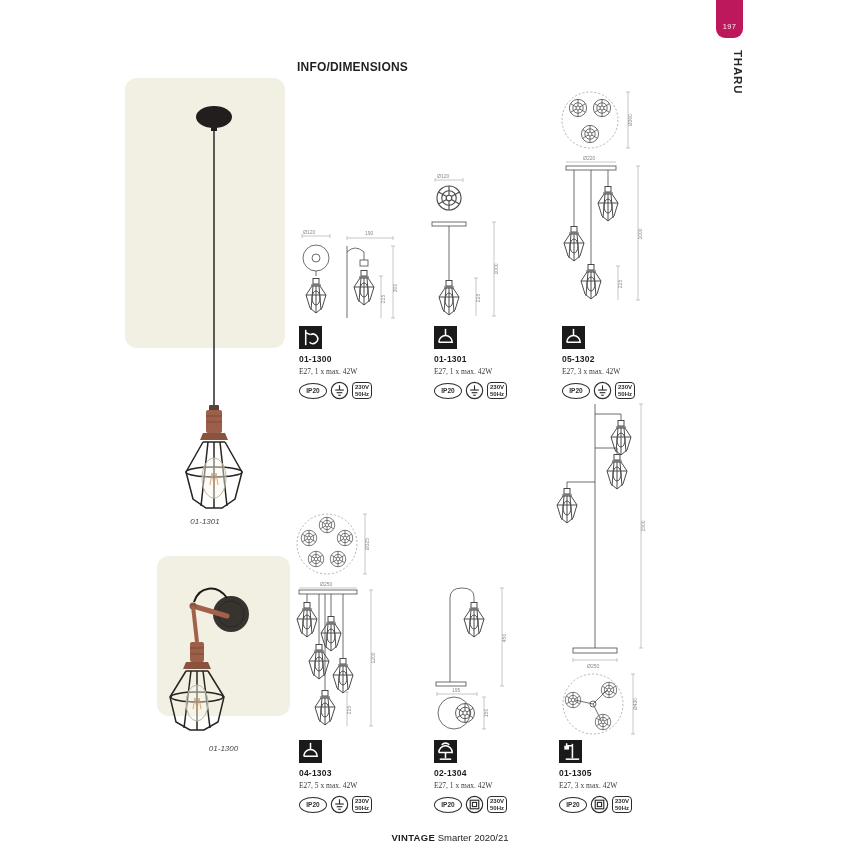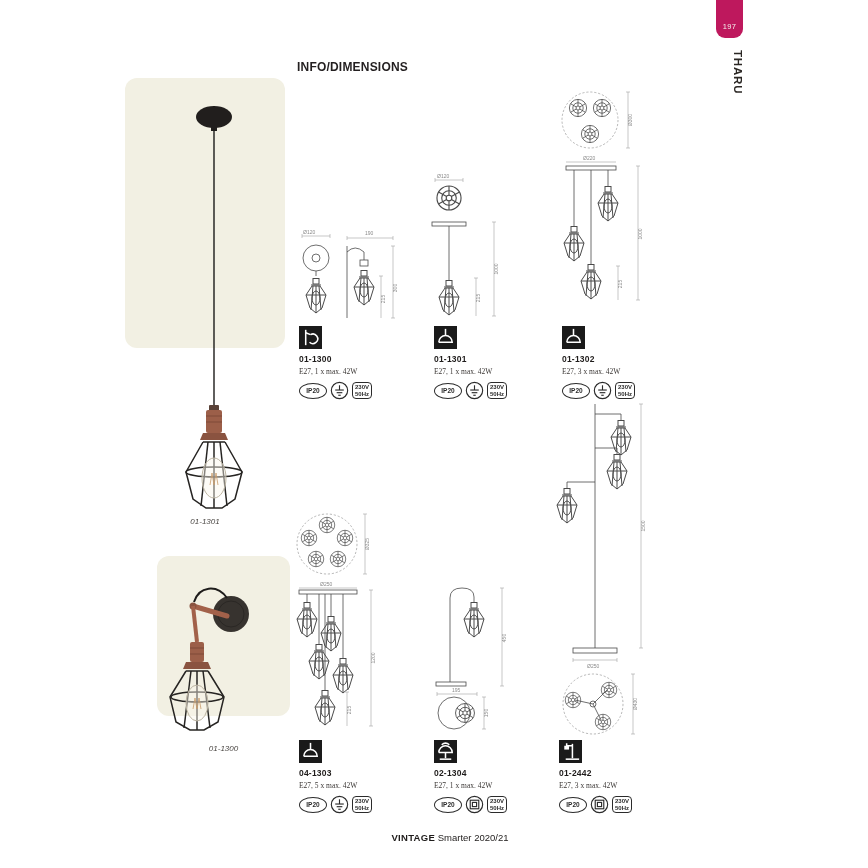--- a/index.html
+++ b/index.html
@@ -343,21 +343,21 @@
   </div>
 
   <div class="abs product-block" style="left:562px;top:326px;">
     <svg class="type-icon" viewBox="0 0 24 24">
       <rect width="24" height="24" fill="#1a1a1a"></rect>
       <g stroke="#ffffff" stroke-width="1.6" fill="none">
         <line x1="12" y1="3" x2="12" y2="10"></line>
         <path d="M5,17 A7,7 0 0 1 19,17 L5,17"></path>
       </g>
     </svg>
-    <div class="code">01-1302</div>
+    <div class="code">05-1302</div>
     <div class="spec">E27, 3 x max. 42W</div>
     <div class="badges">
       <span class="badge-ip">IP20</span>
       <svg width="19" height="19" viewBox="0 0 20 20">
         <g stroke="#2b2b2b" stroke-width="1.2" fill="none">
           <circle cx="10" cy="10" r="8.6"></circle>
             <line x1="10" y1="4.5" x2="10" y2="9.5"></line>
           <line x1="5.5" y1="9.5" x2="14.5" y2="9.5"></line>
             <line x1="7" y1="12.3" x2="13" y2="12.3"></line>
           <line x1="8.7" y1="15" x2="11.3" y2="15"></line>
@@ -420,21 +420,21 @@
   <div class="abs product-block" style="left:559px;top:740px;">
     <svg class="type-icon" viewBox="0 0 24 24">
       <rect width="24" height="24" fill="#1a1a1a"></rect>
       <g stroke="#ffffff" stroke-width="1.6" fill="none">
         <line x1="14" y1="4" x2="14" y2="19"></line>
         <line x1="7" y1="20" x2="21" y2="20"></line>
         <path d="M14,6 L8,6 L8,3.5"></path>
         <rect x="5.5" y="6" width="5" height="4" fill="#ffffff" stroke="none"></rect>
       </g>
     </svg>
-    <div class="code">01-2442</div>
+    <div class="code">01-1305</div>
     <div class="spec">E27, 3 x max. 42W</div>
     <div class="badges">
       <span class="badge-ip">IP20</span>
       <svg width="19" height="19" viewBox="0 0 20 20">
         <g stroke="#2b2b2b" stroke-width="1.2" fill="none">
           <circle cx="10" cy="10" r="8.6"></circle>
           <rect x="5.5" y="5.5" width="9" height="9"></rect>
           <rect x="7.8" y="7.8" width="4.4" height="4.4"></rect>
         </g>
       </svg>

